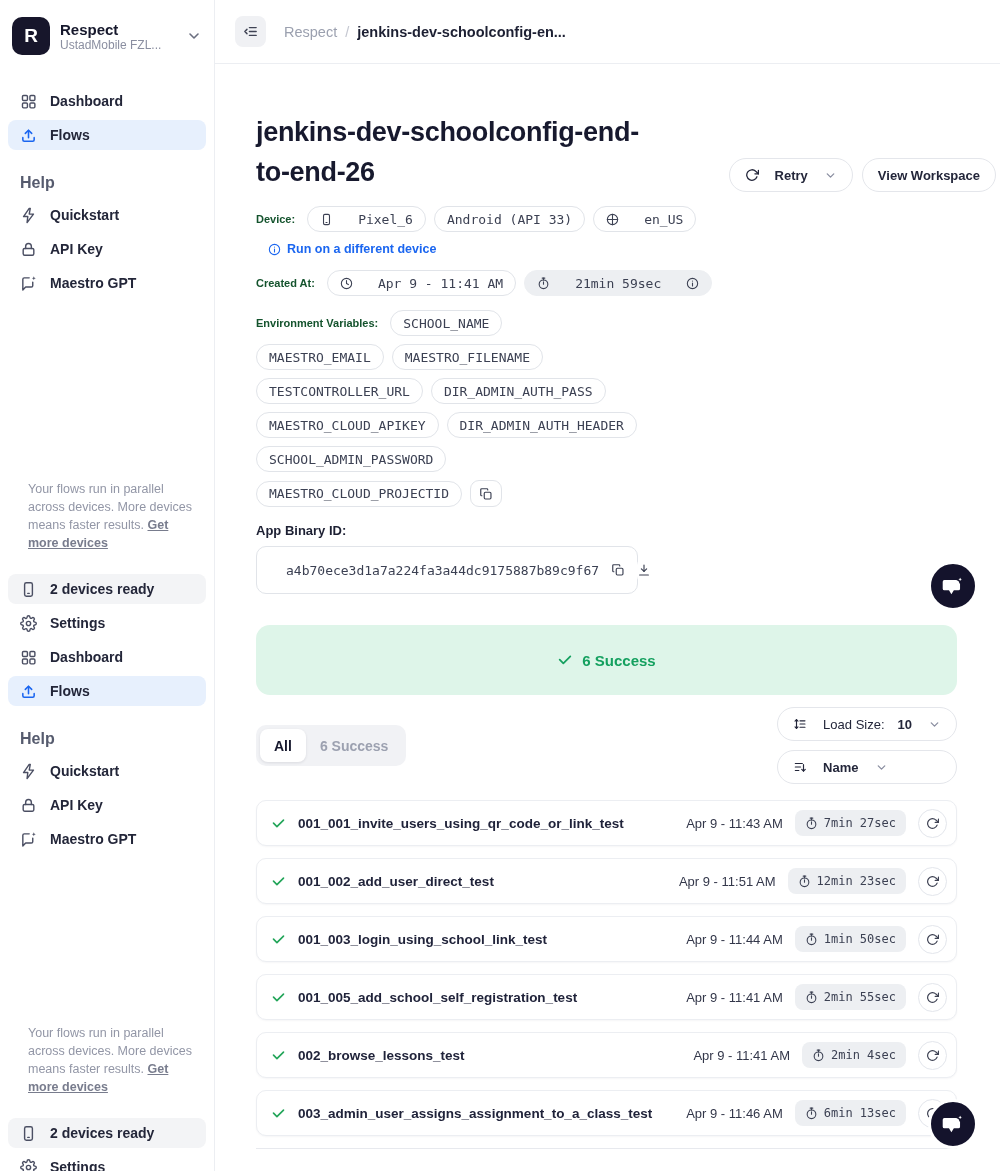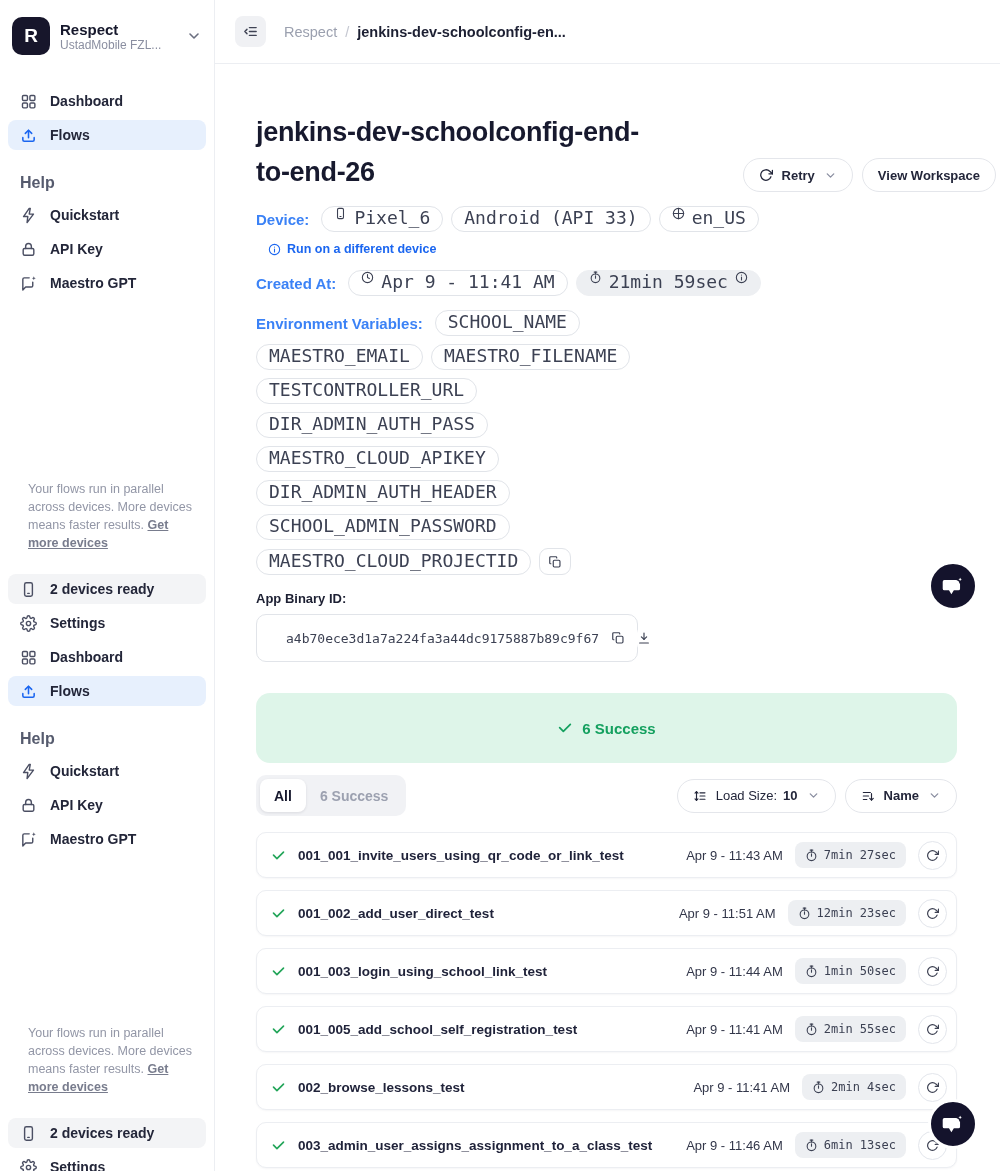--- a/index.html
+++ b/index.html
@@ -40,29 +40,29 @@
   .crumb .root { color:#9ba0af; cursor:pointer; }
   .crumb .sep { color:#c3c6d0; }
   .crumb .cur { color:#1d2033; font-weight:bold; }
 
   
   .main { position:absolute; left:215px; top:64px; right:0; bottom:0; padding:48px 0 0 41px; }
   .title-row { display:flex; align-items:flex-end; }
   h1.page-title { font-size:27px; line-height:40px; font-weight:bold; letter-spacing:-0.3px;
     color:#17192e; width:405px; word-wrap:break-word; }
   .actions { margin-left:auto; margin-right:4px; display:flex; gap:9px; }
-  .btn { display:flex; align-items:center; gap:9px; height:34px; padding:0 15px; background:#fff;
+  .btn { display:flex; align-items:center; gap:16px; height:34px; padding:0 15px; background:#fff;
     border:1px solid #e4e6eb; border-radius:17px; font-size:13px; font-weight:bold; color:#23263a;
     font-family:inherit; cursor:pointer; white-space:nowrap; }
   .btn .dim { color:#8a8ea0; }
 
   .kvrow { display:flex; align-items:center; gap:8px; margin-top:14px; flex-wrap:wrap; }
-  .kvlabel { font-size:15px; font-weight:bold; color:#3b82f6; margin-right:4px; }
-  .chip { display:inline-flex; gap:7px; height:26px; padding:0 12px;
-    border:1px solid #e1e4e9; border-radius:14px; font-size:18px; color:#3c4153; background:#fff; }
+  .kvlabel { font-size:11px; font-weight:bold; color:#14532d; margin-right:4px; }
+  .chip { display:inline-flex; align-items:center; gap:25px; height:26px; padding:0 12px;
+    border:1px solid #e1e4e9; border-radius:14px; font-size:13px; color:#3c4153; background:#fff; }
   .chip.gray { background:#edeff2; border-color:#edeff2; }
   .run-link { display:flex; align-items:center; gap:6px; margin:10px 0 0 12px;
     color:#1b66f0; font-size:12.5px; font-weight:bold; cursor:pointer; }
 
   .env-wrap { max-width:382px; margin-top:14px; display:flex; flex-wrap:wrap; gap:8px; align-items:center; }
   .icon-sq { display:inline-flex; align-items:center; justify-content:center; width:32px; height:27px;
     border:1px solid #e1e4e9; border-radius:9px; background:#fff; color:#3c4153; cursor:pointer; }
 
   .binary-label { font-size:13px; font-weight:bold; margin-top:16px; }
   .binary-box { margin-top:8px; width:382px; height:48px; border:1px solid #e1e4e9; border-radius:10px;
@@ -73,21 +73,21 @@
   .banner { margin-top:31px; width:701px; height:70px; background:#def5e9; border-radius:14px;
     display:flex; align-items:center; justify-content:center; gap:9px; color:#14a05f;
     font-size:15px; font-weight:bold; }
 
   .filter-row { margin-top:12px; width:701px; display:flex; align-items:center; }
   .seg { display:flex; align-items:center; background:#f1f2f5; border-radius:10px; padding:4px; height:41px; }
   .seg .tab { height:33px; display:flex; align-items:center; padding:4px 14px; border-radius:8px;
     font-size:14px; font-weight:bold; cursor:pointer; }
   .seg .tab.on { background:#fff; color:#17192e; box-shadow:0 1px 3px rgba(20,22,40,.10); }
   .seg .tab.off { color:#9ca1b0; }
-  .dropdowns { margin-left:auto; display:flex; gap:9px; }
+  .dropdowns { margin-left:auto; display:flex; gap:9px;flex-direction:column; }
 
   .runs { margin-top:16px; width:701px; }
   .run-row { display:flex; align-items:center; gap:12px; height:46px; margin-bottom:12px;
     background:#fff; border:1px solid #eceef2; border-radius:10px; padding:0 9px 0 14px;
     box-shadow:0 1px 2px rgba(20,22,40,.04); cursor:pointer; }
   .run-check { color:#22a559; }
   .run-name { font-size:13.5px; font-weight:bold; color:#20233a; flex:1; min-width:0;
     white-space:nowrap; overflow:hidden; text-overflow:ellipsis; }
   .run-date { font-size:13px; color:#33374a; font-weight:500; white-space:nowrap; }
   .run-dur { height:26px; display:inline-flex; align-items:center; gap:6px; padding:0 10px;

